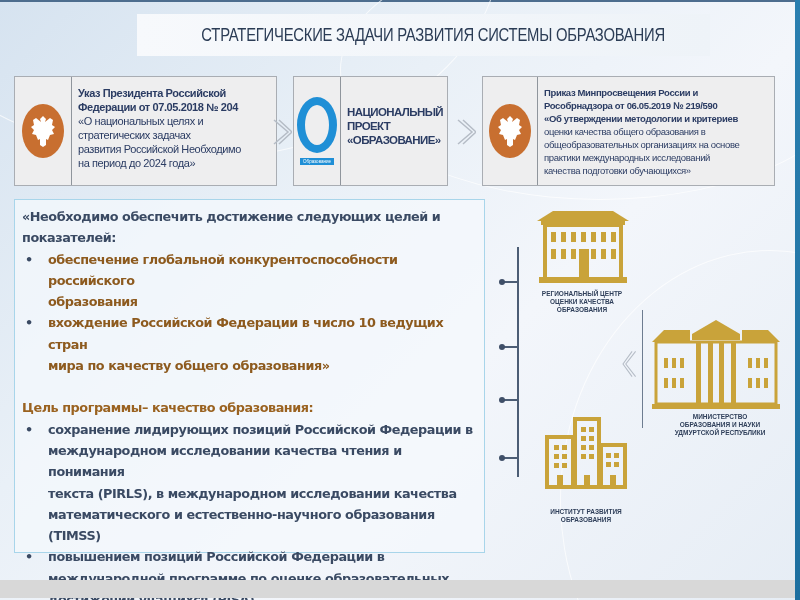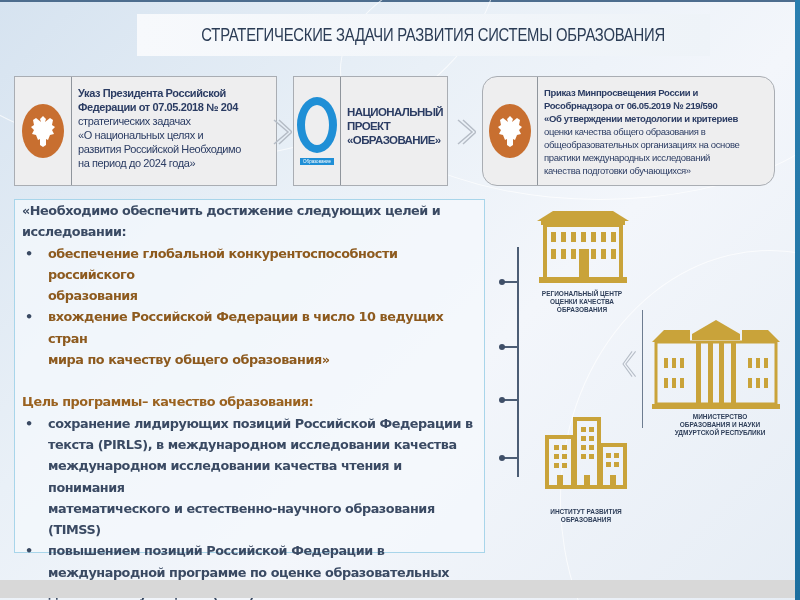--- a/index.html
+++ b/index.html
@@ -30,34 +30,34 @@
     display: flex;
   }
   .doc-card .logo-col { border-right: 1px solid #8f959c; display: flex; align-items: center; justify-content: center; }
   .doc-card .text-col { padding: 6px 4px 4px 6px; font-family: "Liberation Sans", sans-serif; color: #2b3c63; }
   .card1 { left: 14px; top: 76px; width: 263px; height: 110px; }
   .card1 .logo-col { width: 57px; }
   .card1 .text-col { font-size: 11px; line-height: 14px; font-weight: bold; letter-spacing: -0.4px; padding-top: 9px; }
   .card2 { left: 293px; top: 76px; width: 155px; height: 110px; }
   .card2 .logo-col { width: 52px; flex-direction: column; }
   .card2 .text-col { font-size: 11.5px; line-height: 14px; font-weight: bold; color: #2b3c63; padding-top: 28px; letter-spacing: -0.6px; }
-  .card3 { left: 482px; top: 76px; width: 293px; height: 110px; border-radius: 15px; }
+  .card3 { left: 482px; top: 76px; width: 293px; height: 110px; }
   .card3 .logo-col { width: 55px; }
   .card3 .text-col { font-size: 9.5px; line-height: 13px; font-weight: bold; letter-spacing: -0.35px; padding-top: 9px; }
 
   .emblem { width: 42px; height: 54px; border-radius: 50%; background: #c86f30; display: flex; align-items: center; justify-content: center; }
   .o-logo { width: 40px; height: 56px; border: 8px solid #1f8fd6; border-radius: 50%; margin-bottom: 5px; }
   .o-tag { background: #1f8fd6; color: #fff; font-size: 4.5px; padding: 1px 3px; font-family: "Liberation Sans", sans-serif; }
 
   .chev { position: absolute; width: 20px; height: 28px; }
 
   .goals-box {
     position: absolute; left: 14px; top: 199px; width: 471px; height: 354px;
     background: rgba(244,248,252,0.75); border: 1px solid #a8d5ea;
-    padding: 0 6px 0 7px;
+    padding: 6px 6px 0 7px;
     font-family: "DejaVu Sans", sans-serif; font-weight: bold;
     font-size: 12.8px; line-height: 21.3px; letter-spacing: -0.45px;
   }
   .goals-box .dark { color: #3a4a63; }
   .goals-box .orange { color: #8d5a1e; }
   .goals-box .bul { display: flex; }
   .goals-box .bul .dot { width: 26px; flex-shrink: 0; padding-left: 3px; }
   .goals-box .spacer { height: 21px; }
   .goals-box .h2 { color: #9a6220; }
   .goals-box .b2 { color: #3a4a63; }
@@ -84,22 +84,22 @@
   <div class="logo-col">
     <div class="emblem">
       <svg width="30" height="36" viewBox="0 0 30 36">
         <path d="M15 3 l3 3 l-1 3 l5-4 l3 2 l-1 5 l3 2 l-3 3 l2 4 l-4 1 l-2 5 l-2-1 v6 l-3 2 l-3-2 v-6 l-2 1 l-2-5 l-4-1 l2-4 l-3-3 l3-2 l-1-5 l3-2 l5 4 l-1-3 z" fill="#fff"></path>
       </svg>
     </div>
   </div>
   <div class="text-col">
     <div>Указ Президента Российской</div>
     <div>Федерации от 07.05.2018 № 204</div>
+    <div style="font-weight:normal">«О национальных целях и</div>
     <div style="font-weight:normal">стратегических задачах</div>
-    <div style="font-weight:normal">«О национальных целях и</div>
     <div style="font-weight:normal">развития Российской Необходимо</div>
     <div style="font-weight:normal">на период до 2024 года»</div>
   </div>
 </div>
 
 <svg class="chev" style="left:272px;top:118px;" viewBox="0 0 20 28">
   <path d="M2 2 L16 14 L2 26" fill="none" stroke="#b5bcc6" stroke-width="1.5"></path>
   <path d="M7 2 L20 14 L7 26" fill="none" stroke="#b5bcc6" stroke-width="1.5"></path>
 </svg>
 
@@ -134,43 +134,43 @@
     <div>«Об утверждении методологии и критериев</div>
     <div style="font-weight:normal">оценки качества общего образования в</div>
     <div style="font-weight:normal">общеобразовательных организациях на основе</div>
     <div style="font-weight:normal">практики международных исследований</div>
     <div style="font-weight:normal">качества подготовки обучающихся»</div>
   </div>
 </div>
 
 <div class="goals-box">
   <div class="dark">«Необходимо обеспечить достижение следующих целей и</div>
-  <div class="dark">исследовании:</div>
+  <div class="dark">показателей:</div>
   <div class="bul orange">
     <span class="dot dark">•</span>
     <div>
       <div>обеспечение глобальной конкурентоспособности российского</div>
       <div>образования</div>
     </div>
   </div>
   <div class="bul orange">
     <span class="dot dark">•</span>
     <div>
       <div>вхождение Российской Федерации в число 10 ведущих стран</div>
       <div>мира по качеству общего образования»</div>
     </div>
   </div>
   <div class="spacer"></div>
   <div class="h2">Цель программы– качество образования:</div>
   <div class="bul b2">
     <span class="dot">•</span>
     <div>
       <div>сохранение лидирующих позиций Российской Федерации в</div>
+      <div>международном исследовании качества чтения и понимания</div>
       <div>текста (PIRLS), в международном исследовании качества</div>
-      <div>международном исследовании качества чтения и понимания</div>
       <div>математического и естественно-научного образования</div>
       <div>(TIMSS)</div>
     </div>
   </div>
   <div class="bul b2">
     <span class="dot">•</span>
     <div>
       <div>повышением позиций Российской Федерации в</div>
       <div>международной программе по оценке образовательных</div>
       <div>достижений учащихся (PISA)</div>

